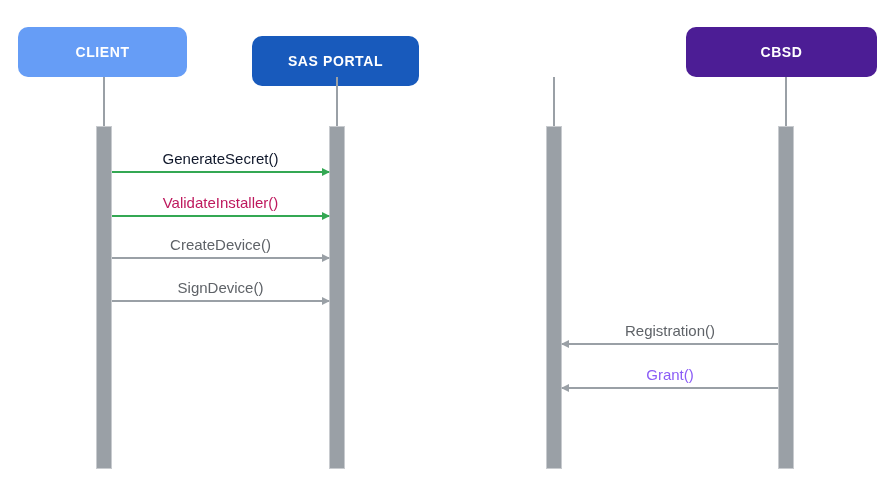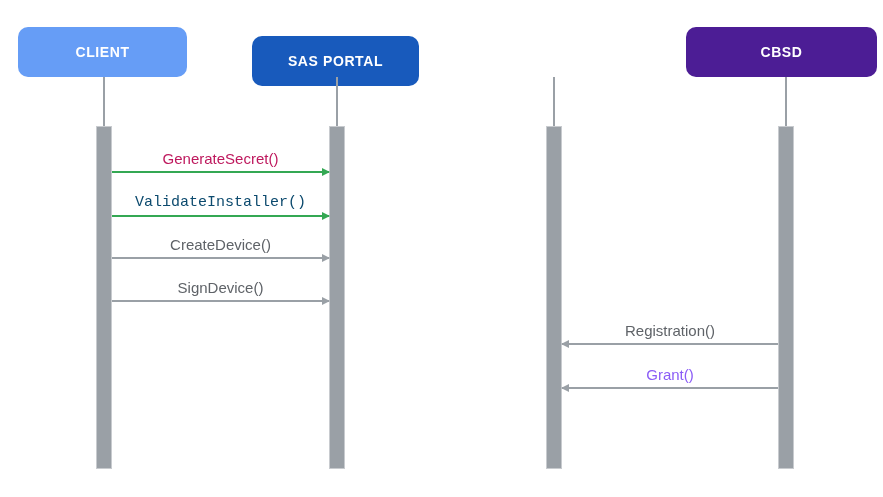--- a/index.html
+++ b/index.html
@@ -103,26 +103,26 @@
   <div class="lifeline" style="left:336px"></div>
   <div class="lifeline" style="left:553px"></div>
   <div class="lifeline" style="left:785px"></div>
 
   <div class="bar" style="left:96px"></div>
   <div class="bar" style="left:329px"></div>
   <div class="bar" style="left:546px"></div>
   <div class="bar" style="left:778px"></div>
 
   <div class="message" style="left:112px;top:172px;width:217px">
-    <span class="msg-label" style="color: #be185d;">GenerateSecret()</span>
+    <span class="msg-label" style="color: #0f172a;">GenerateSecret()</span>
     <span class="msg-line" style="background-color: rgb(52, 168, 83);"></span>
     <span class="msg-arrow arrow-right" style="border-left-color: rgb(52, 168, 83);"></span>
   </div>
   <div class="message" style="left:112px;top:216px;width:217px">
-    <span class="msg-label" style="color: #0c4a6e; font-family: Liberation Mono, monospace;">ValidateInstaller()</span>
+    <span class="msg-label" style="color: #be185d;">ValidateInstaller()</span>
     <span class="msg-line" style="background-color: rgb(52, 168, 83);"></span>
     <span class="msg-arrow arrow-right" style="border-left-color: rgb(52, 168, 83);"></span>
   </div>
   <div class="message" style="left:112px;top:258px;width:217px">
     <span class="msg-label" style="color: rgb(95, 99, 104);">CreateDevice()</span>
     <span class="msg-line" style="background-color: rgb(154, 160, 166);"></span>
     <span class="msg-arrow arrow-right" style="border-left-color: rgb(154, 160, 166);"></span>
   </div>
   <div class="message" style="left:112px;top:301px;width:217px">
     <span class="msg-label" style="color: rgb(95, 99, 104);">SignDevice()</span>

